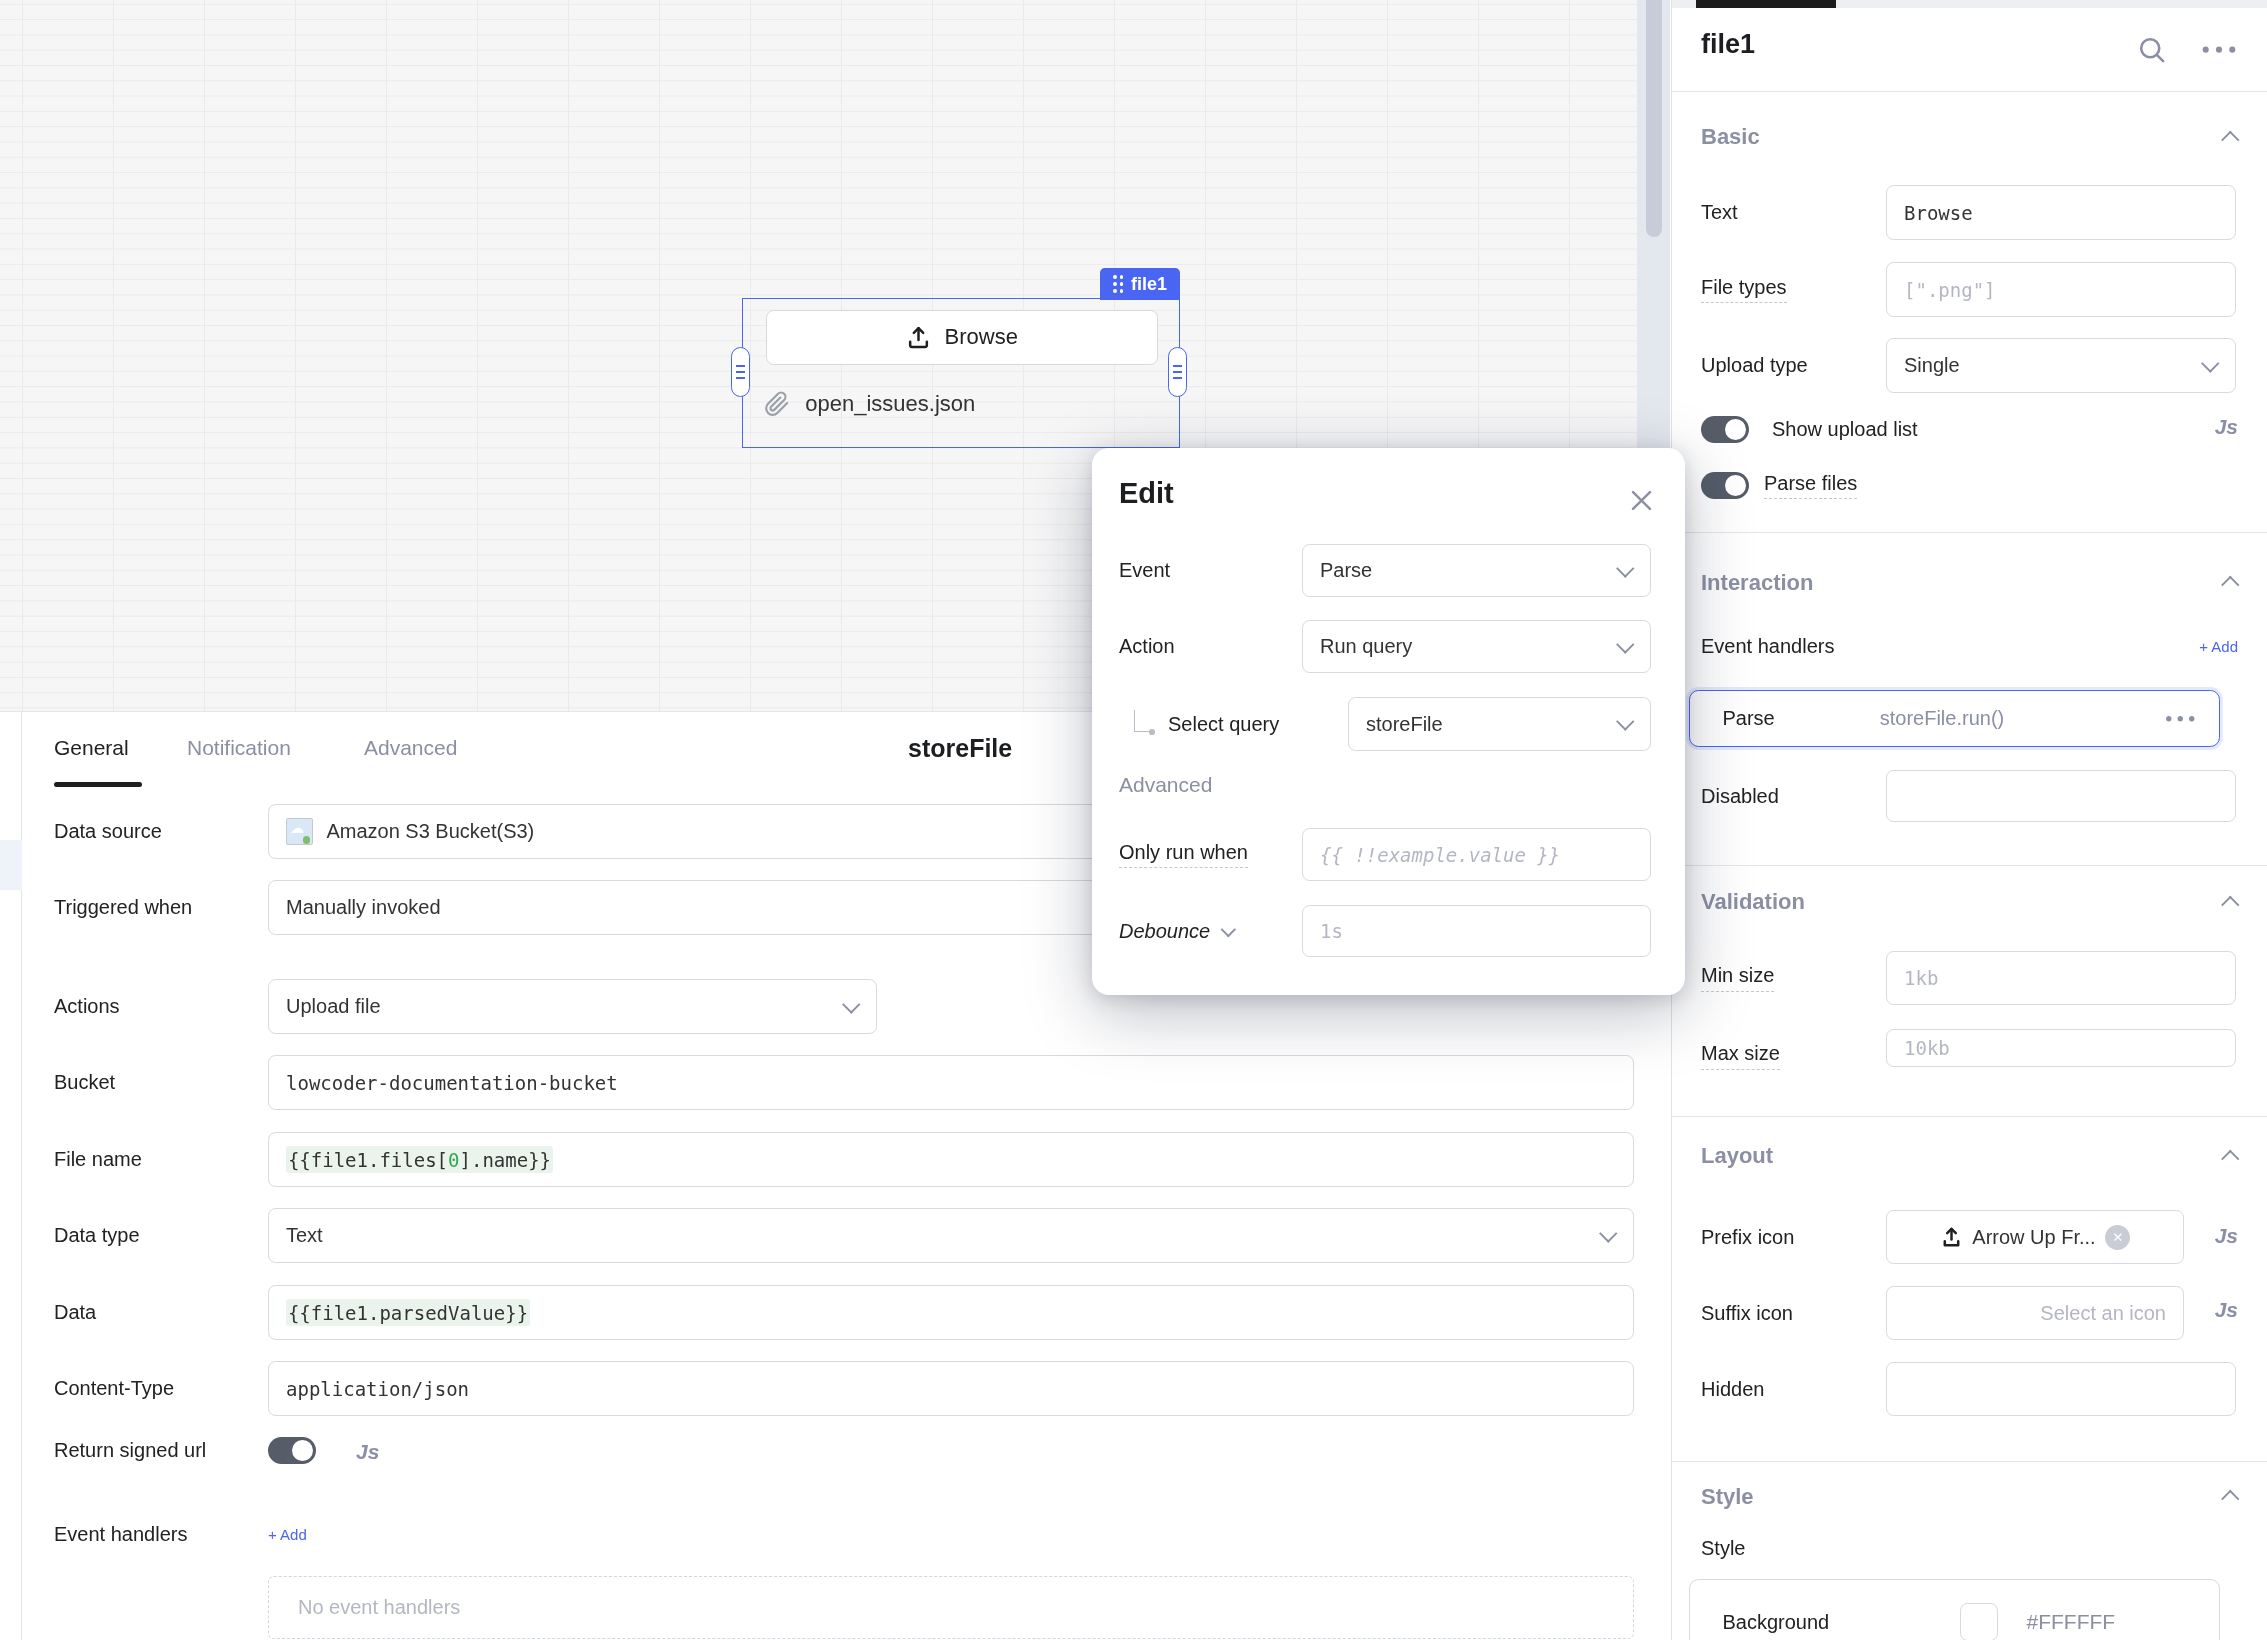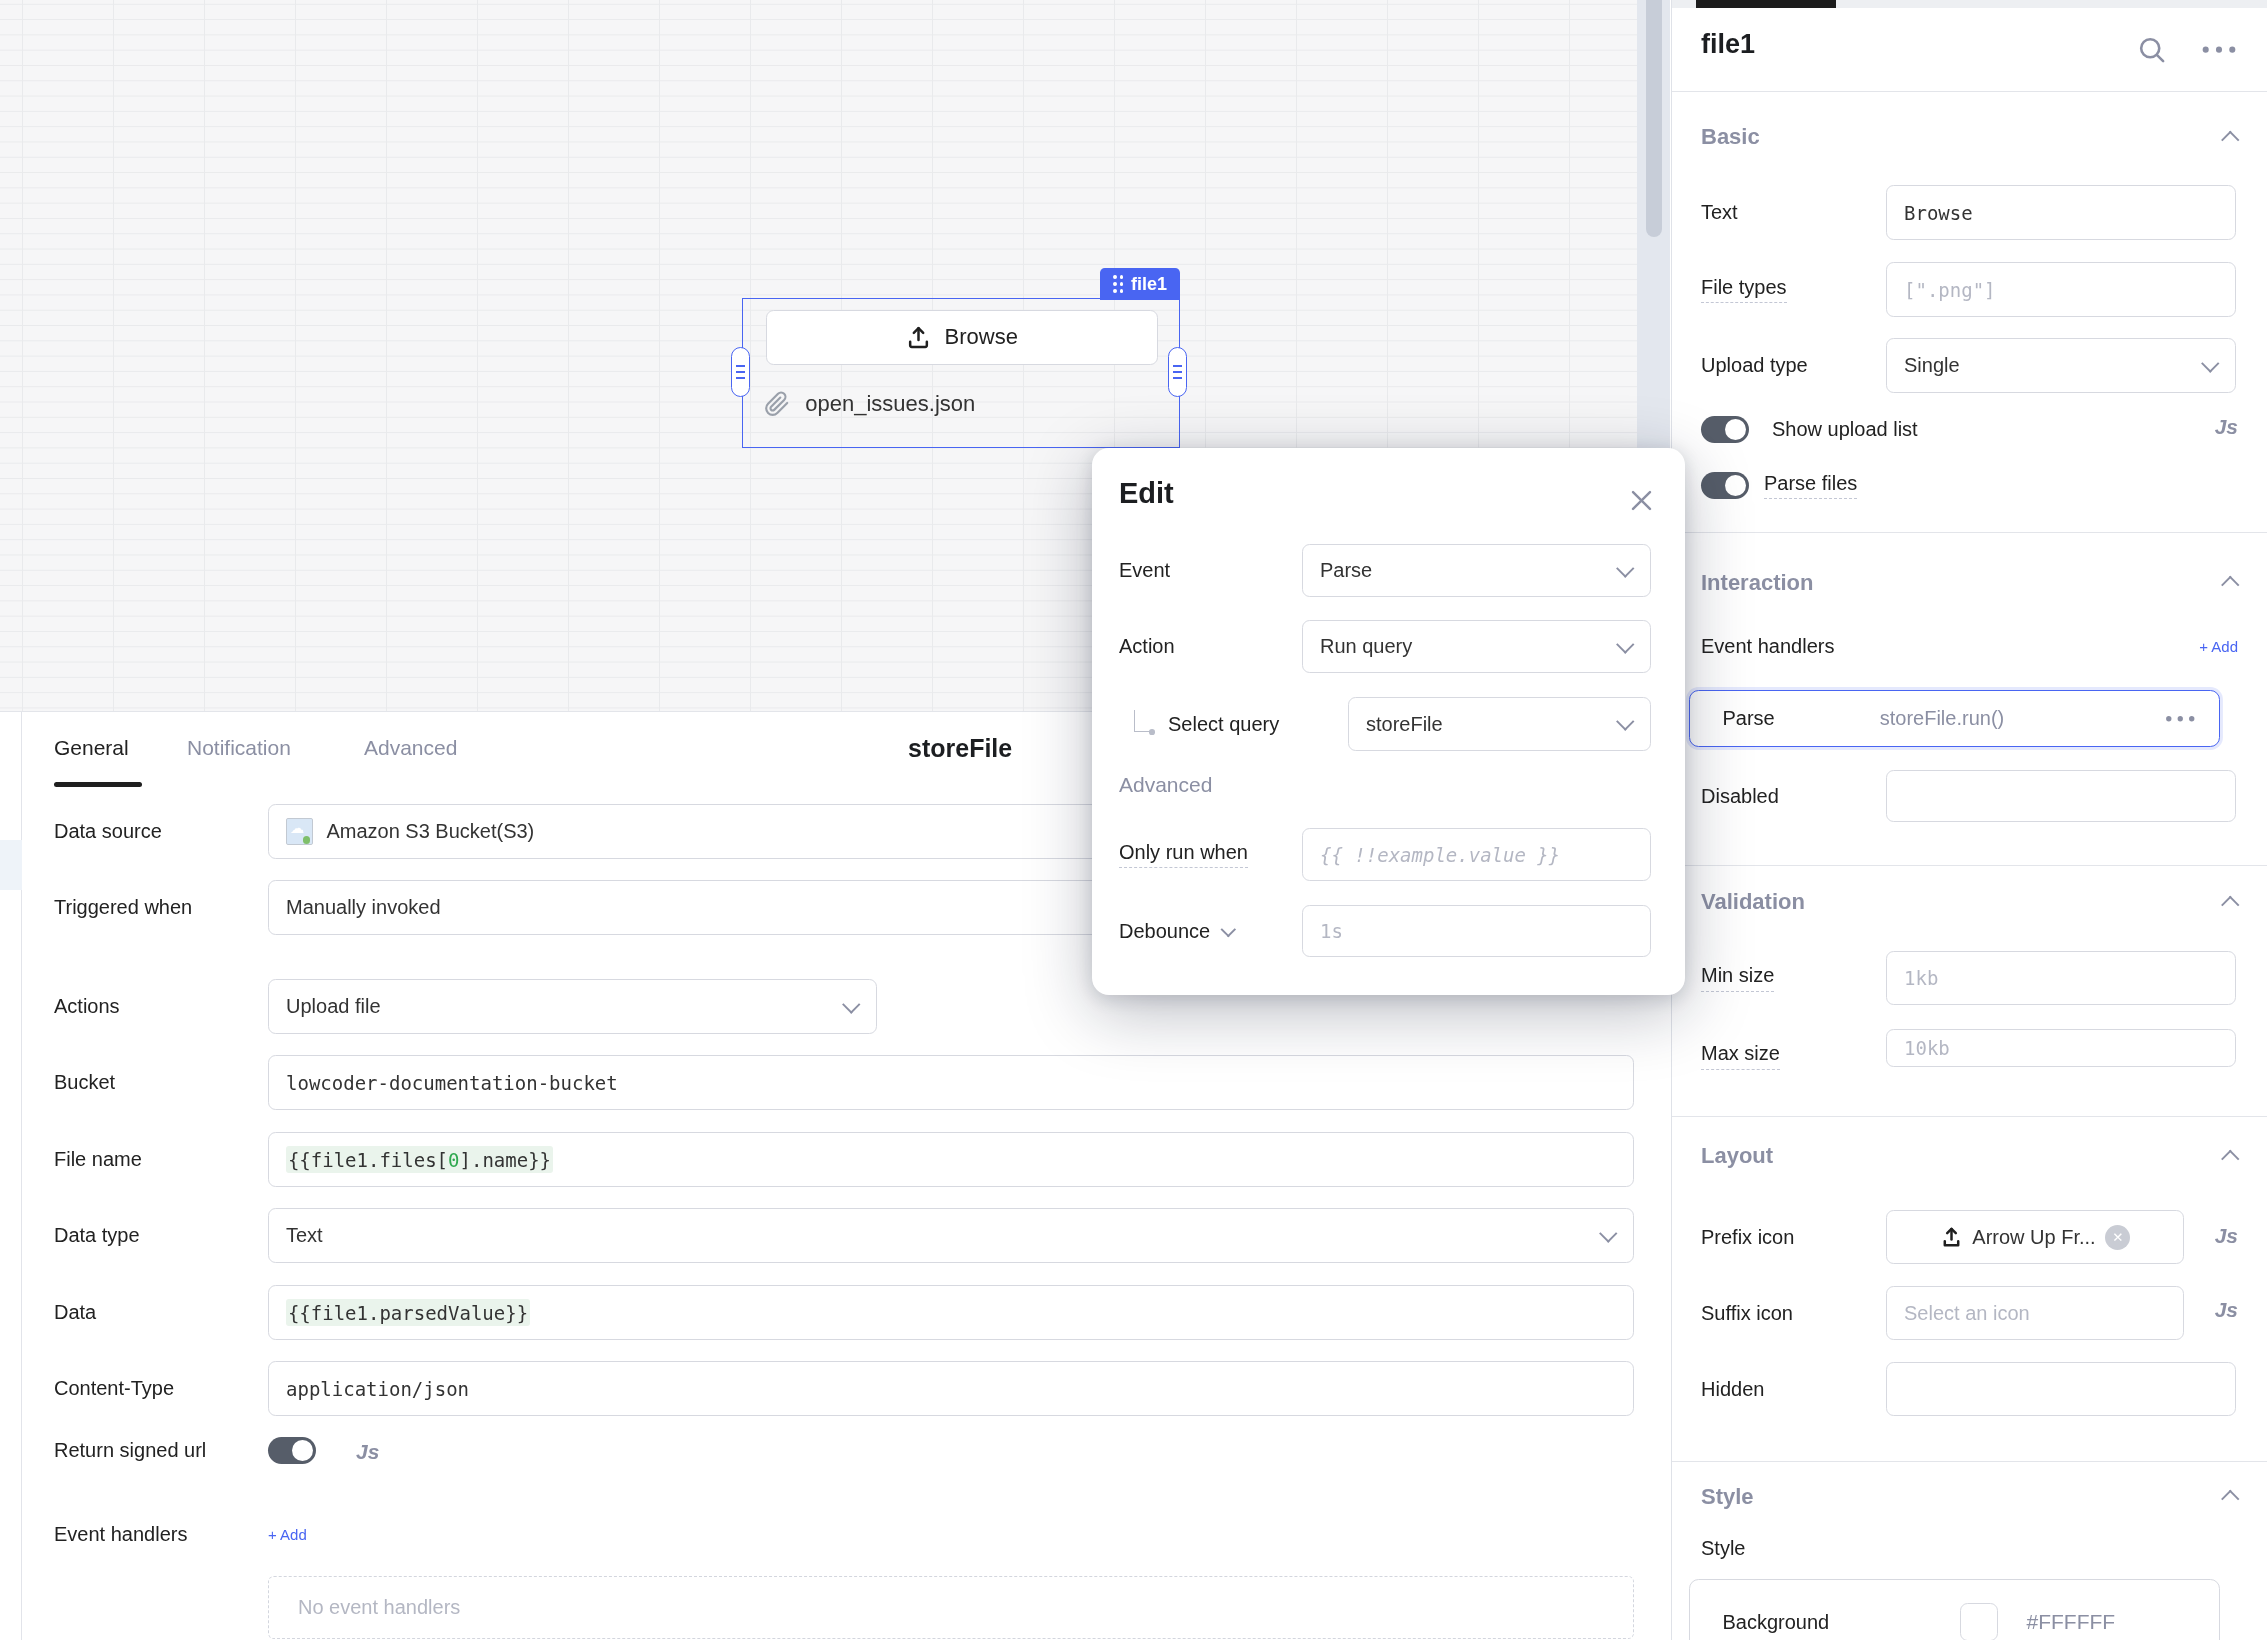--- a/index.html
+++ b/index.html
@@ -284,21 +284,21 @@
         <path d="M5 16v4h14v-4"></path>
           <polyline points="7.5 7.5 12 3 16.5 7.5"></polyline>
           <line x1="12" y1="3" x2="12" y2="14"></line>
       </svg>
       <span>Arrow Up Fr...</span>
       <span style="width:25px;height:25px;border-radius:50%;background:#c9ccd4;color:#fff;font-size:13.4px;display:flex;align-items:center;justify-content:center;">✕</span>
     </div>
     <span class="js" style="position:absolute;right:29px;top:1224px;">Js</span>
 
     <div class="lbl" style="position:absolute;left:29px;top:1286px;height:54px;">Suffix icon</div>
-    <div class="inp" style="left:214px;top:1286px;width:298px;height:54px;justify-content:flex-start;">
+    <div class="inp" style="left:214px;top:1286px;width:298px;height:54px;justify-content:flex-end;">
       <span class="ph">Select an icon</span>
     </div>
     <span class="js" style="position:absolute;right:29px;top:1298px;">Js</span>
 
     <div class="lbl" style="position:absolute;left:29px;top:1362px;height:54px;">Hidden</div>
     <div class="inp" style="left:214px;top:1362px;width:350px;height:54px;"></div>
 
     <div class="divider" style="top:1461px;"></div>
 
     <div class="sec-hdr" style="top:1484px;">Style</div>
@@ -340,21 +340,21 @@
 
     <div style="position:absolute;left:27px;top:325px;font-size:21px;color:#8b8fa3;">Advanced</div>
 
     <div class="lbl" style="position:absolute;left:27px;top:380px;height:53px;">
       <span class="dotted">Only run when</span>
     </div>
     <div class="inp mono" style="left:210px;top:380px;width:349px;height:53px;font-style:italic;">
       <span class="ph">{{ !!example.value }}</span>
     </div>
 
-    <div class="lbl" style="position:absolute;left:27px;top:457px;height:52px;gap:13px;">
+    <div class="lbl" style="position:absolute;left:27px;top:457px;height:52px;gap:13px;font-style:italic;">
       <span>Debounce</span>
       <span class="chev down" style="width:8.6px;height:8.6px;margin-top:-3.8px;"></span>
     </div>
     <div class="inp mono" style="left:210px;top:457px;width:349px;height:52px;">
       <span class="ph">1s</span>
     </div>
   </div>
 
 </div>
 

